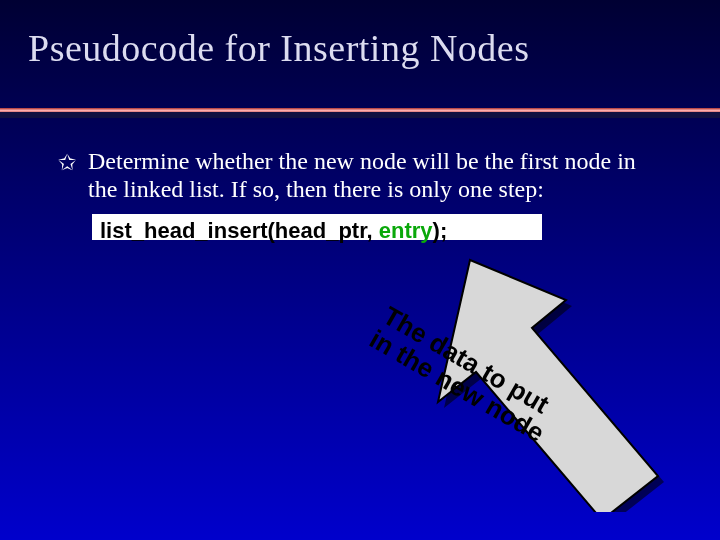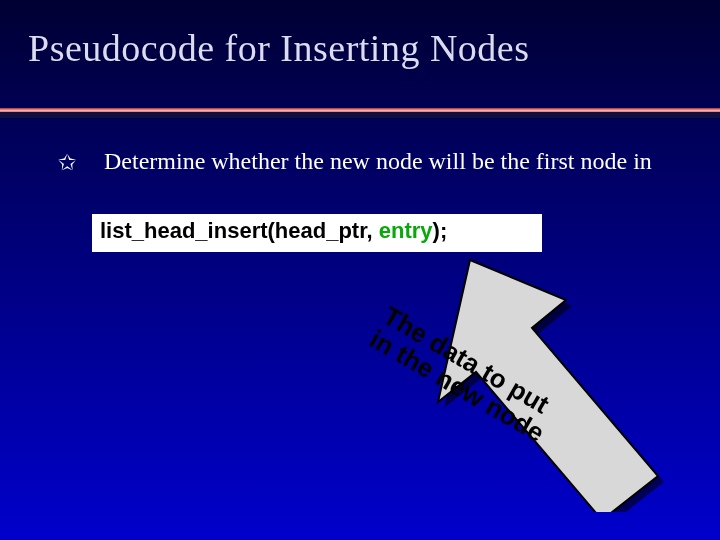--- a/index.html
+++ b/index.html
@@ -50,28 +50,28 @@
     line-height: 1.15;
   }
   .bullet-row .star {
     position: absolute;
     left: -2px;
     top: 2px;
     font-size: 22px;
     color: #ffffff;
   }
   .bullet-row .text {
-    margin-left: 44px;
+    margin-left: 28px;
   }
   .codebox {
     position: absolute;
     left: 92px;
     top: 214px;
     width: 450px;
-    height: 38px;
+    height: 26px;
     background: #ffffff;
     box-sizing: border-box;
     padding: 4px 8px;
     font-family: Arial, Helvetica, sans-serif;
     font-weight: bold;
     font-size: 22px;
     line-height: 26px;
     white-space: nowrap;
   }
   .codebox .black { color: #000000; }
@@ -111,20 +111,21 @@
 
   <div class="rule">
     <div class="grad"></div>
     <div class="dark"></div>
   </div>
 
   <div class="bullet-row">
     <span class="star">✩</span>
     <div class="text">
       <span>Determine whether the new node will be the first node in</span><br>
+      <span>the linked list.  If so, then there is only one step:</span>
     </div>
   </div>
 
   <div class="codebox">
     <span class="black">list_head_insert(head_ptr, </span><span class="green">entry</span><span class="black">);</span>
   </div>
 
   <div class="arrow-wrap">
     <svg viewBox="0 0 340 260">
 

